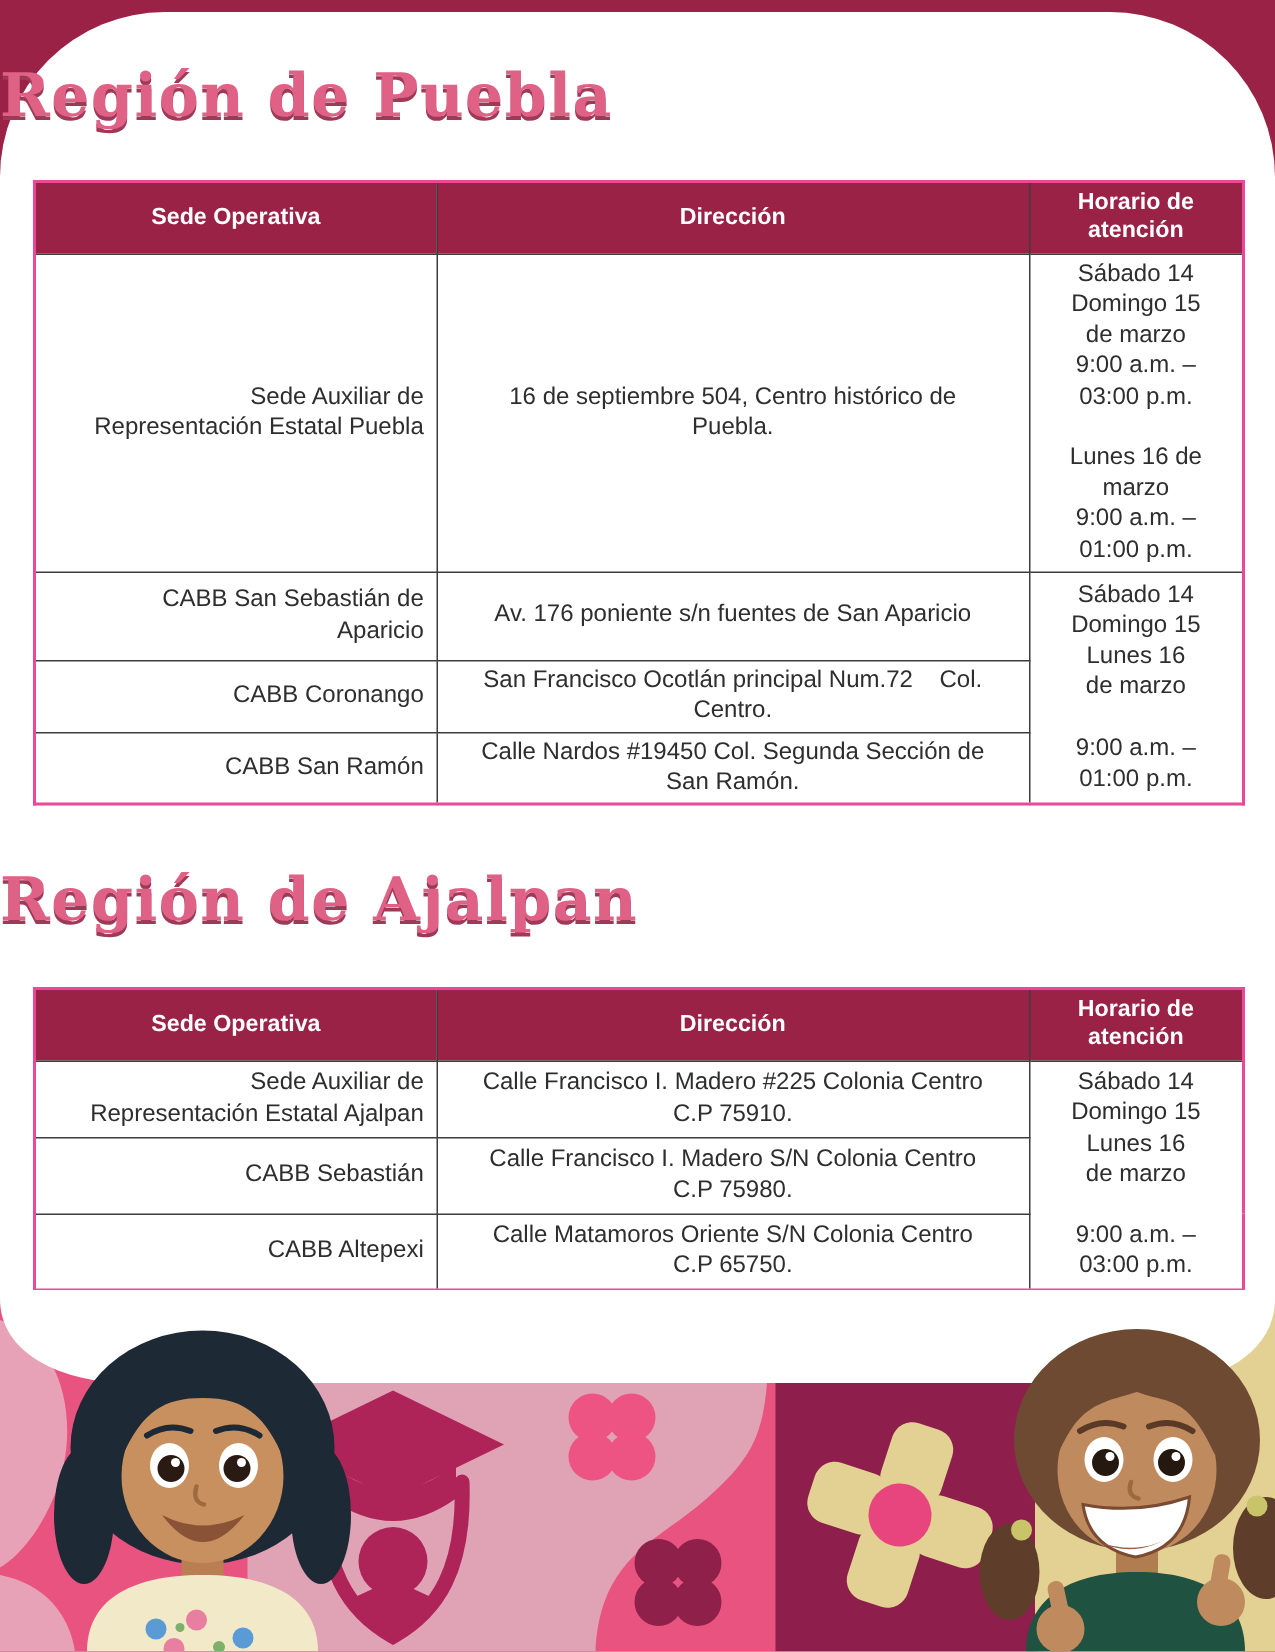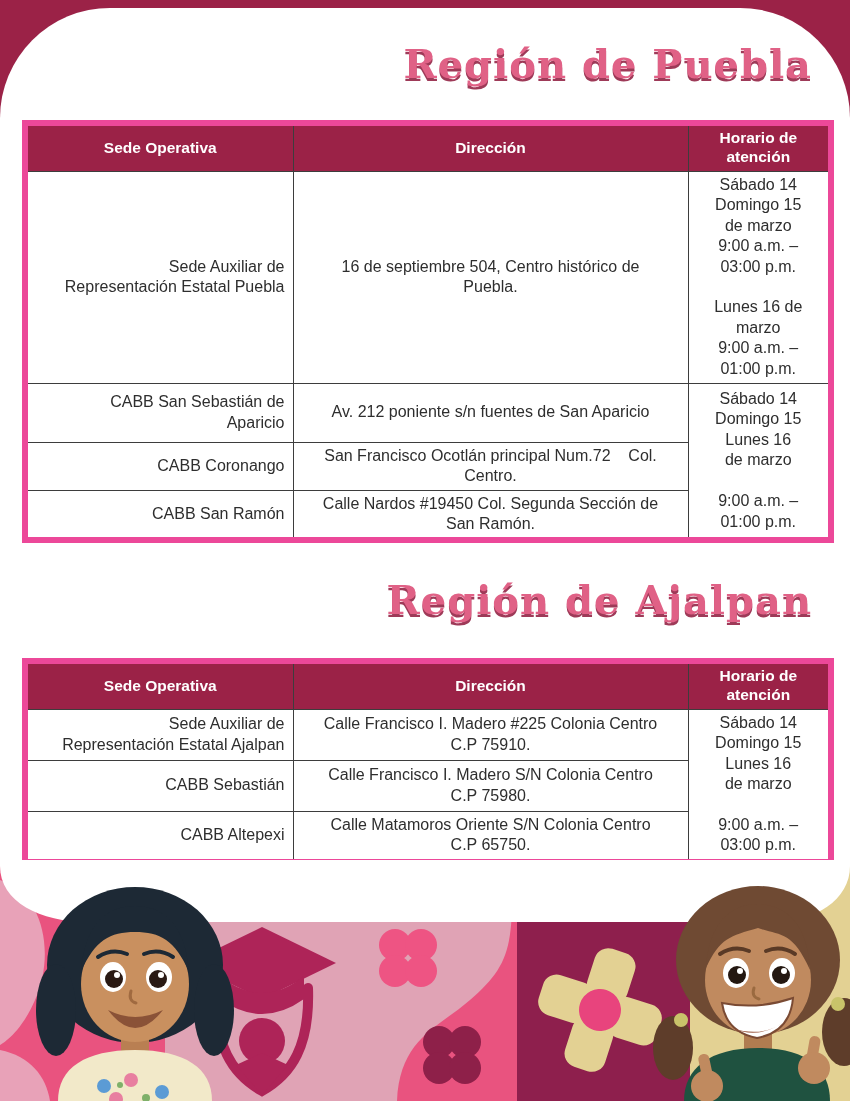--- a/index.html
+++ b/index.html
@@ -13,21 +13,21 @@
   .surface {
     position: absolute;
     left: 0; top: 8px;
     width: 850px; height: 913px;
     background: #FFFFFF;
     border-radius: 110px 110px 40px 40px;
   }
   .region-title {
     position: absolute;
     left: 0; width: 812px;
-    text-align: right;
+    text-align: left;
     font-family: "DejaVu Serif", serif;
     font-weight: bold;
     font-size: 40px;
     letter-spacing: 1px;
     color: #E06186;
     text-shadow: 0px 3px 0px #9E3A58;
   }
   .title-puebla  { top: 40px; }
   .title-ajalpan { top: 576px; }
 
@@ -44,21 +44,21 @@
   col.c1 { width: 268px; }
   col.c2 { width: 395px; }
   col.c3 { width: 143px; }
 
   .sched-table th, .sched-table td {
     border: 1.5px solid #3D3D3D;
     text-align: center;
     vertical-align: middle;
     padding: 3px 8px;
   }
-  .sched-table { border: 6px solid #ec4899; }
+  .sched-table { border: 2px solid #ec4899; }
   .sched-table th {
     background: #9B2247;
     color: #FFFFFF;
     font-size: 15.5px;
     font-weight: bold;
     line-height: 1.22;
     white-space: pre-line;
   }
   .sched-table td {
     font-size: 16px;
@@ -116,21 +116,21 @@
 03:00 p.m.
 
 Lunes 16 de
 marzo
 9:00 a.m. –
 01:00 p.m.</td>
   </tr>
   <tr class="p-r1">
     <td class="sede">CABB San Sebastián de
 Aparicio</td>
-    <td class="dir">Av. 212 poniente s/n fuentes de San Aparicio</td>
+    <td class="dir">Av. 176 poniente s/n fuentes de San Aparicio</td>
     <td class="hor" rowspan="3">Sábado 14
 Domingo 15
 Lunes 16
 de marzo
 
 9:00 a.m. –
 01:00 p.m.</td>
   </tr>
   <tr class="p-r2">
     <td class="sede">CABB Coronango</td>

